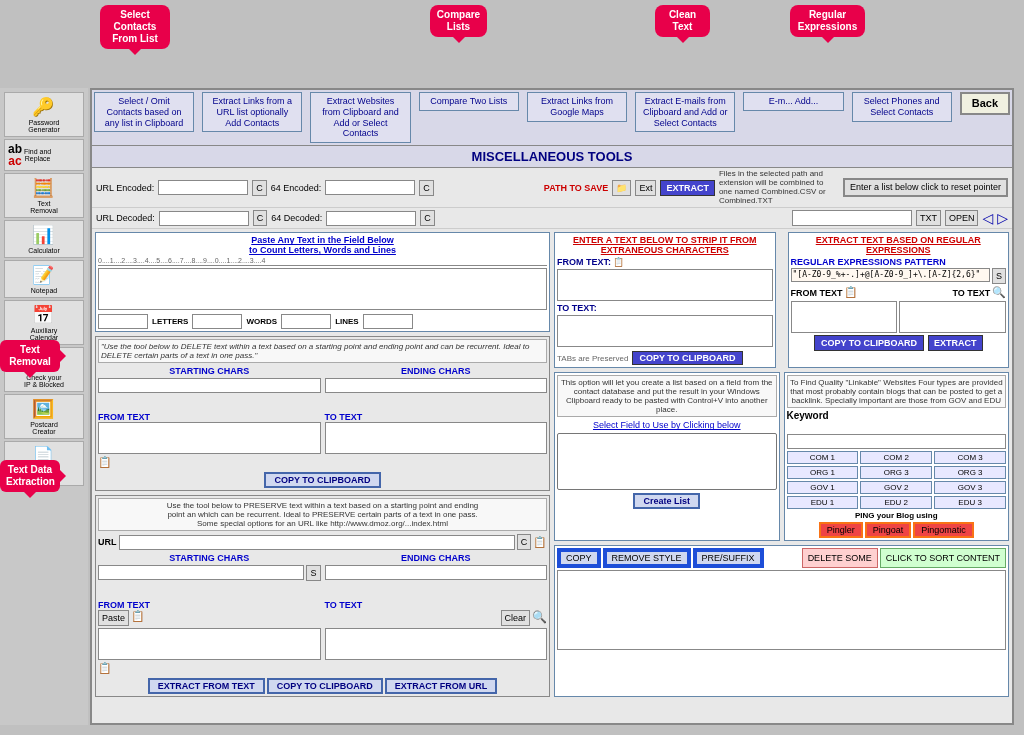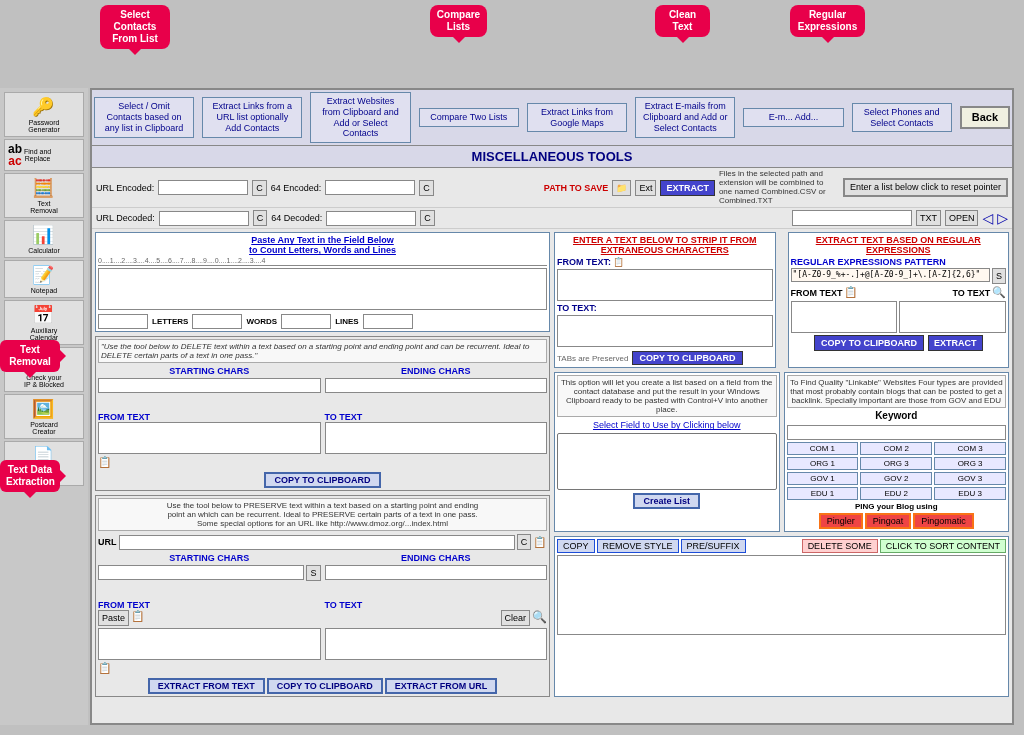--- a/index.html
+++ b/index.html
@@ -41,21 +41,21 @@
       border: 2px solid #888;
     }
     
     
     .toolbar {
       display: flex;
       background: #d8d8e8;
       border-bottom: 1px solid #888;
       padding: 2px;
       gap: 8px;
-      align-items: center;
+      align-items: flex-start;
     }
     
     .toolbar-btn {
       background: #e0e0f0;
       border: 1px solid #6688aa;
       padding: 3px 6px;
       font-size: 9px;
       text-align: center;
       cursor: pointer;
       color: #00008b;
@@ -285,21 +285,21 @@
     
     .right-bottom-section {
       border: 1px solid #6688aa;
       margin: 1px;
       background: white;
       padding: 2px;
       flex: 1;
     }
     .mini-btn {
       background: #d0d8f0;
-      border: 1px solid #1d4ed8;
+      border: 4px solid #1d4ed8;
       padding: 1px 5px;
       font-size: 9px;
       cursor: pointer;
     }
     
     .delete-btn { background: #ffd0d0; border: 1px solid #cc6666; }
     .sort-btn { background: #d0ffd0; border: 1px solid #66aa66; }
   </style>
 </head>
 <body>
@@ -606,21 +606,21 @@
             <div style="text-align:center; margin-top:3px;">
               <button class="action-btn">Create List</button>
             </div>
           </div>
 
           <div class="panel-section">
             <div style="font-size:8px; color:#333; text-align:center; margin-bottom:2px; border:1px solid #aaa; padding:2px; background:#f8f8f8;">To Find Quality "Linkable" Websites
 Four types are provided that most probably contain
 blogs that can be posted to get a backlink.
 Specially important are those from GOV and EDU</div>
-            <div style="font-size:10px; font-weight:bold; text-align:center; margin-bottom:4px;">Keyword</div>
+            <div style="font-size:10px; font-weight:bold; margin-bottom:13px;">Keyword</div>
             <input type="text" class="keyword-input" style="">
             <div class="grid-3">
               <button class="com-btn">COM 1</button>
               <button class="com-btn">COM 2</button>
               <button class="com-btn">COM 3</button>
               <button class="com-btn">ORG 1</button>
               <button class="com-btn">ORG 3</button>
               <button class="com-btn">ORG 3</button>
               <button class="com-btn">GOV 1</button>
               <button class="com-btn">GOV 2</button>

